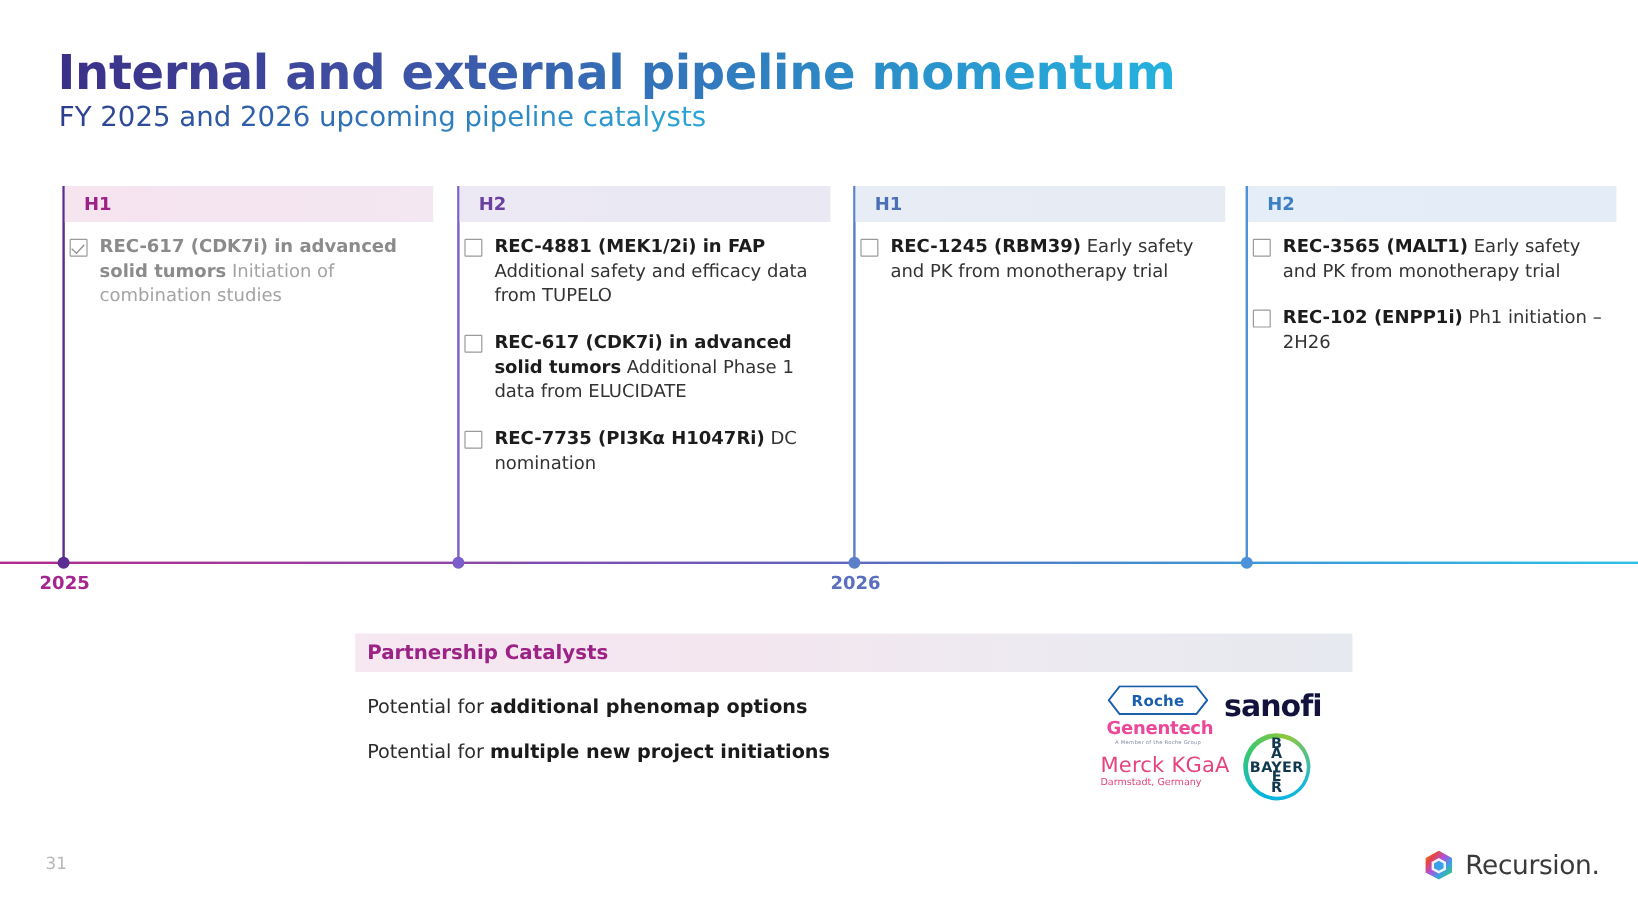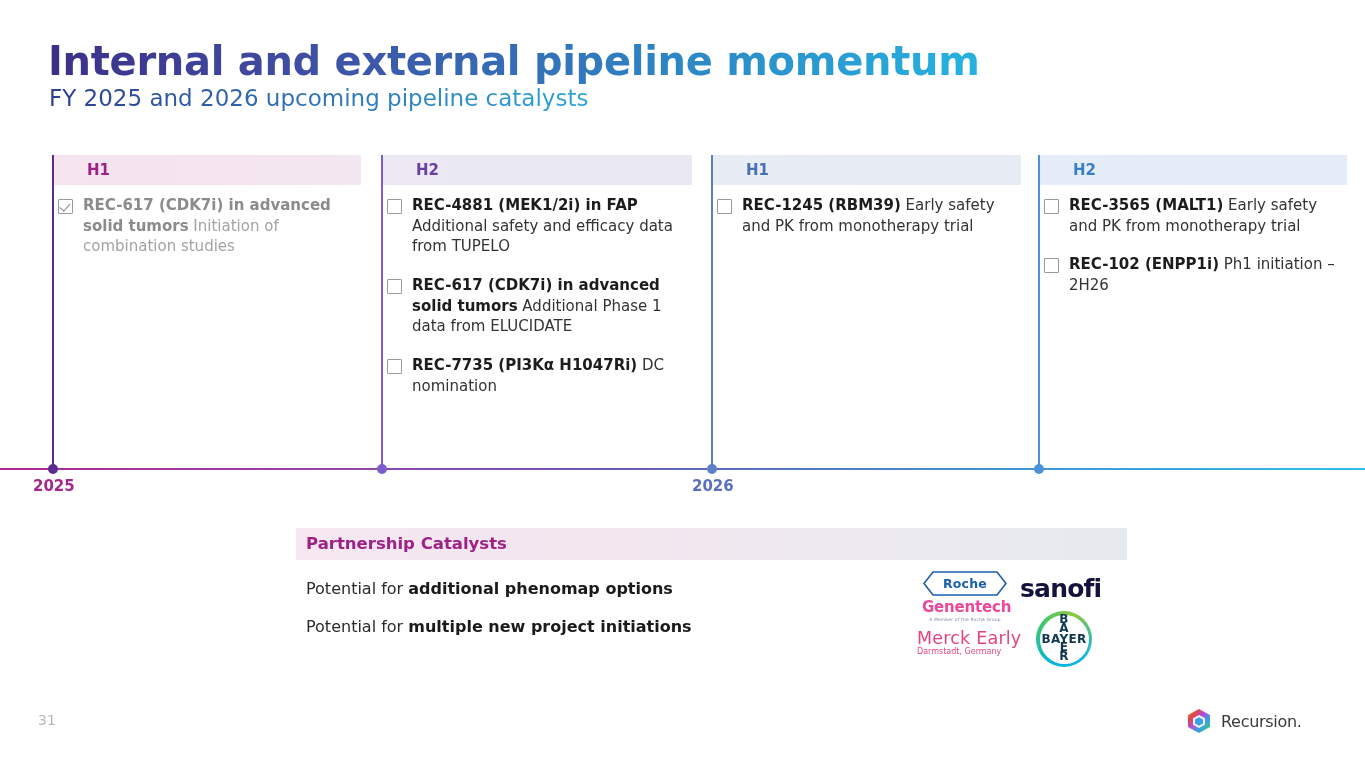--- a/index.html
+++ b/index.html
@@ -34,21 +34,21 @@
     position: absolute; left: 0; top: 468px; width: 1365px; height: 2px;
     background: linear-gradient(90deg, #b02a8f 0%, #9a3fa5 22%, #6a5ab8 45%, #4d7fc8 62%, #36a6dc 85%, #2fbfe6 100%);
   }
   .col-line { position: absolute; top: 155px; width: 2px; height: 314px; }
   .col-dot  { position: absolute; top: 464px; width: 10px; height: 10px; border-radius: 50%; }
   .year-label { position: absolute; top: 477px; font-size: 15px; font-weight: bold; }
 
   
   .col { position: absolute; top: 155px; }
   .col-head {
-    height: 30px; line-height: 30px; padding-left: 33px;
+    height: 30px; line-height: 30px; padding-left: 16px;
     font-size: 15px; font-weight: bold;
   }
   .items { padding: 10px 4px 0 4px; }
   .item { display: flex; gap: 10px; margin-bottom: 18px; align-items: flex-start; }
   .cbox {
     flex: 0 0 auto; width: 15px; height: 15px; margin-top: 4px;
     border: 1.5px solid #9a9a9a; background: #fff; border-radius: 1px;
     position: relative;
   }
   .cbox.checked::after {
@@ -106,21 +106,21 @@
     position: absolute; font-size: 12px; font-weight: bold; color: #10384f;
     letter-spacing: .3px; line-height: 1;
   }
   .bayer-h { left: 0; right: 0; top: 22px; text-align: center; }
   .bayer-v { left: 0; right: 0; top: 4px; text-align: center; }
   .bayer-v span { display: block; line-height: 9.2px; }
 
   
   .pageno { position: absolute; left: 38px; top: 712px; font-size: 14px; color: #b8b8b8; }
   .reclogo { position: absolute; left: 1186px; top: 708px; display: flex; align-items: center; gap: 9px; }
-  .rec-word { font-size: 16px; color: #3a3a3a; letter-spacing: -.3px; }
+  .rec-word { font-size: 22px; color: #3a3a3a; letter-spacing: -.3px; }
 </style>
 </head>
 <body>
 
 <div class="slide">
 
   <div class="title">Internal and external pipeline momentum</div>
   <div class="subtitle">FY 2025 and 2026 upcoming pipeline catalysts</div>
 
   <div class="axis"></div>
@@ -202,21 +202,21 @@
         <svg width="84" height="25" viewBox="0 0 84 25">
           <polygon points="10,1 74,1 83,12.5 74,24 10,24 1,12.5" fill="none" stroke="#1a5fae" stroke-width="1.6"></polygon>
         </svg>
         <span>Roche</span>
       </div>
       <div class="genentech">Genentech</div>
       <div class="gene-sub">A Member of the Roche Group</div>
     </div>
 
     <div class="merck">
-      <div class="merck-main">Merck Early</div>
+      <div class="merck-main">Merck KGaA</div>
       <div class="merck-sub">Darmstadt, Germany</div>
     </div>
 
     <div class="sanofi"><span>sanofi</span></div>
 
     <div class="bayer">
       <div class="bayer-ring"></div>
       <div class="bayer-in"></div>
       <div class="bayer-v">
           <span>B</span>

